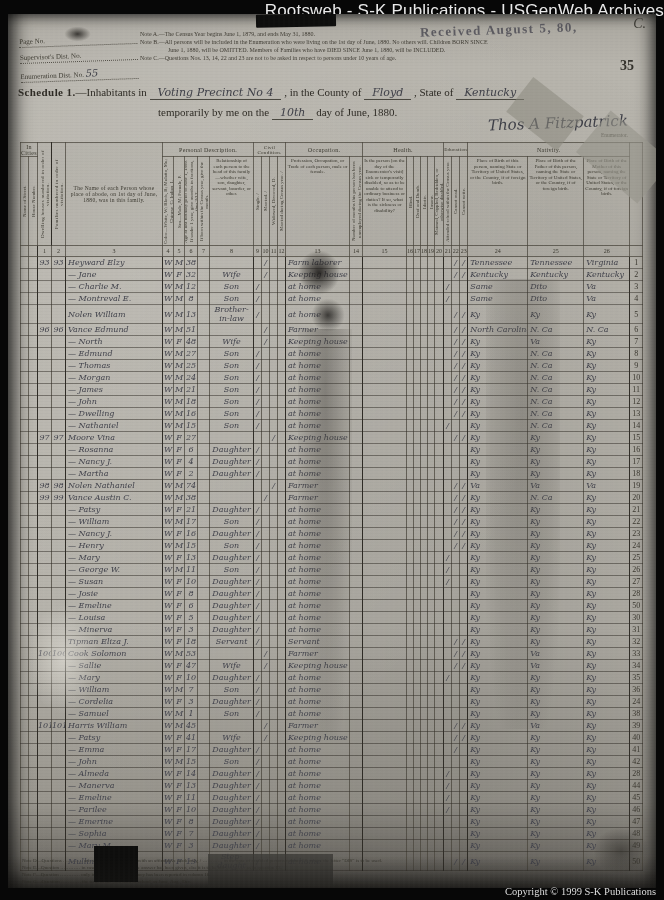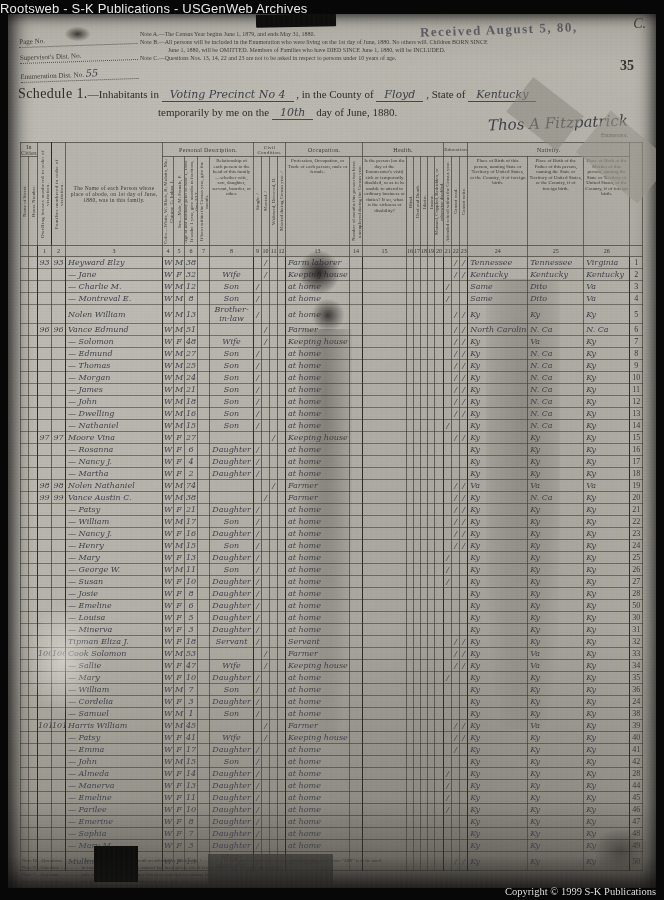--- a/index.html
+++ b/index.html
@@ -1,18 +1,18 @@
 <!DOCTYPE html>
 <html><head>
 <meta charset="utf-8">
 <style>
   html,body{margin:0;padding:0;background:#050505;width:664px;height:900px;overflow:hidden;}
   .stage{position:relative;width:664px;height:900px;background:#070707;font-family:"Liberation Serif",serif;}
-  .banner{position:absolute;top:1px;left:0;width:100%;text-align:left;color:#e9e9e9;
-          font-family:"Liberation Sans",sans-serif;font-size:13px;letter-spacing:.2px;}
+  .banner{position:absolute;top:1px;left:0;width:100%;text-align:right;color:#e9e9e9;
+          font-family:"Liberation Sans",sans-serif;font-size:17px;letter-spacing:.2px;}
   .copyright{position:absolute;bottom:3px;right:8px;color:#ddd;font-family:"Liberation Serif",serif;font-size:10.5px;}
 
   
   .page{position:absolute;left:8px;top:14px;width:648px;height:874px;overflow:hidden;
         background:
          radial-gradient(ellipse at 20% 30%, rgba(255,255,255,.10), transparent 60%),
          radial-gradient(ellipse at 70% 80%, rgba(0,0,0,.10), transparent 70%),
          linear-gradient(180deg,#a9a69e 0%,#b7b4ac 6%,#b4b1a9 70%,#9a978f 90%,#6b6862 98%,#44423e 100%);
         box-shadow:inset 14px 0 18px -8px rgba(0,0,0,.8), inset -12px 0 16px -8px rgba(0,0,0,.75),
                    inset 0 10px 14px -8px rgba(0,0,0,.6);
@@ -28,21 +28,21 @@
   .corner-c{position:absolute;right:10px;top:2px;font-size:14px;color:#3c3a34;font-style:italic;}
   .sheet-num{position:absolute;right:22px;top:44px;font-size:14px;font-weight:bold;color:#35332d;}
   .ids{position:absolute;left:12px;top:22px;width:118px;font-size:7px;color:#3a382f;transform:rotate(-2deg);}
   .ids .row{margin-bottom:6px;border-bottom:1px dotted #55524a;padding-bottom:1px;white-space:nowrap;}
   .ids .hw{font-size:10px;}
   .notes{position:absolute;left:132px;top:16px;width:436px;font-size:6px;line-height:8px;color:#403d35;}
   .redact{position:absolute;background:#0e0e0d;}
   .r-top{left:248px;top:0;width:80px;height:13px;transform:rotate(-1deg);border-radius:1px;}
 
   .sched{position:absolute;left:10px;top:72px;width:630px;font-size:11px;white-space:nowrap;color:#2e2b25;}
-  .sched .title{font-size:14px;font-weight:normal;letter-spacing:.4px;}
+  .sched .title{font-size:11px;font-weight:bold;letter-spacing:.4px;}
   .hw{font-family:"DejaVu Serif",serif;font-style:italic;color:#3e3f47;}
   .blank{border-bottom:1px solid #4a4840;padding:0 8px;display:inline-block;}
   .sched2{position:absolute;left:150px;top:92px;font-size:11px;white-space:nowrap;color:#2e2b25;}
   .sig{position:absolute;right:28px;top:100px;text-align:right;}
   .sig .name{font-size:15px;transform:rotate(-2deg);display:block;}
   .sig .lbl{font-size:5.5px;color:#3a382f;display:block;margin-top:0;}
 
   
   table.census{position:absolute;left:12px;top:128px;width:622px;border-collapse:collapse;table-layout:fixed;
                border:1.5px solid #2a2722;}
@@ -435,21 +435,21 @@
             <td class="hw name">North Carolina</td>
             <td class="hw name">N. Ca</td>
             <td class="hw name">N. Ca</td>
             <td class="pnum">6</td>
           </tr>
           <tr>
             <td class="ctr"></td>
             <td class="ctr"></td>
             <td class="hw ctr"></td>
             <td class="hw ctr"></td>
-            <td class="hw name">—  Solomon</td>
+            <td class="hw name">—  North</td>
             <td class="hw ctr">W</td>
             <td class="hw ctr">F</td>
             <td class="hw ctr">48</td>
             <td class="ctr"></td>
             <td class="hw ctr">Wife</td>
             <td class="mark"></td>
             <td class="mark">/</td>
             <td class="mark"></td>
             <td class="mark"></td>
             <td class="hw name">Keeping house</td>

